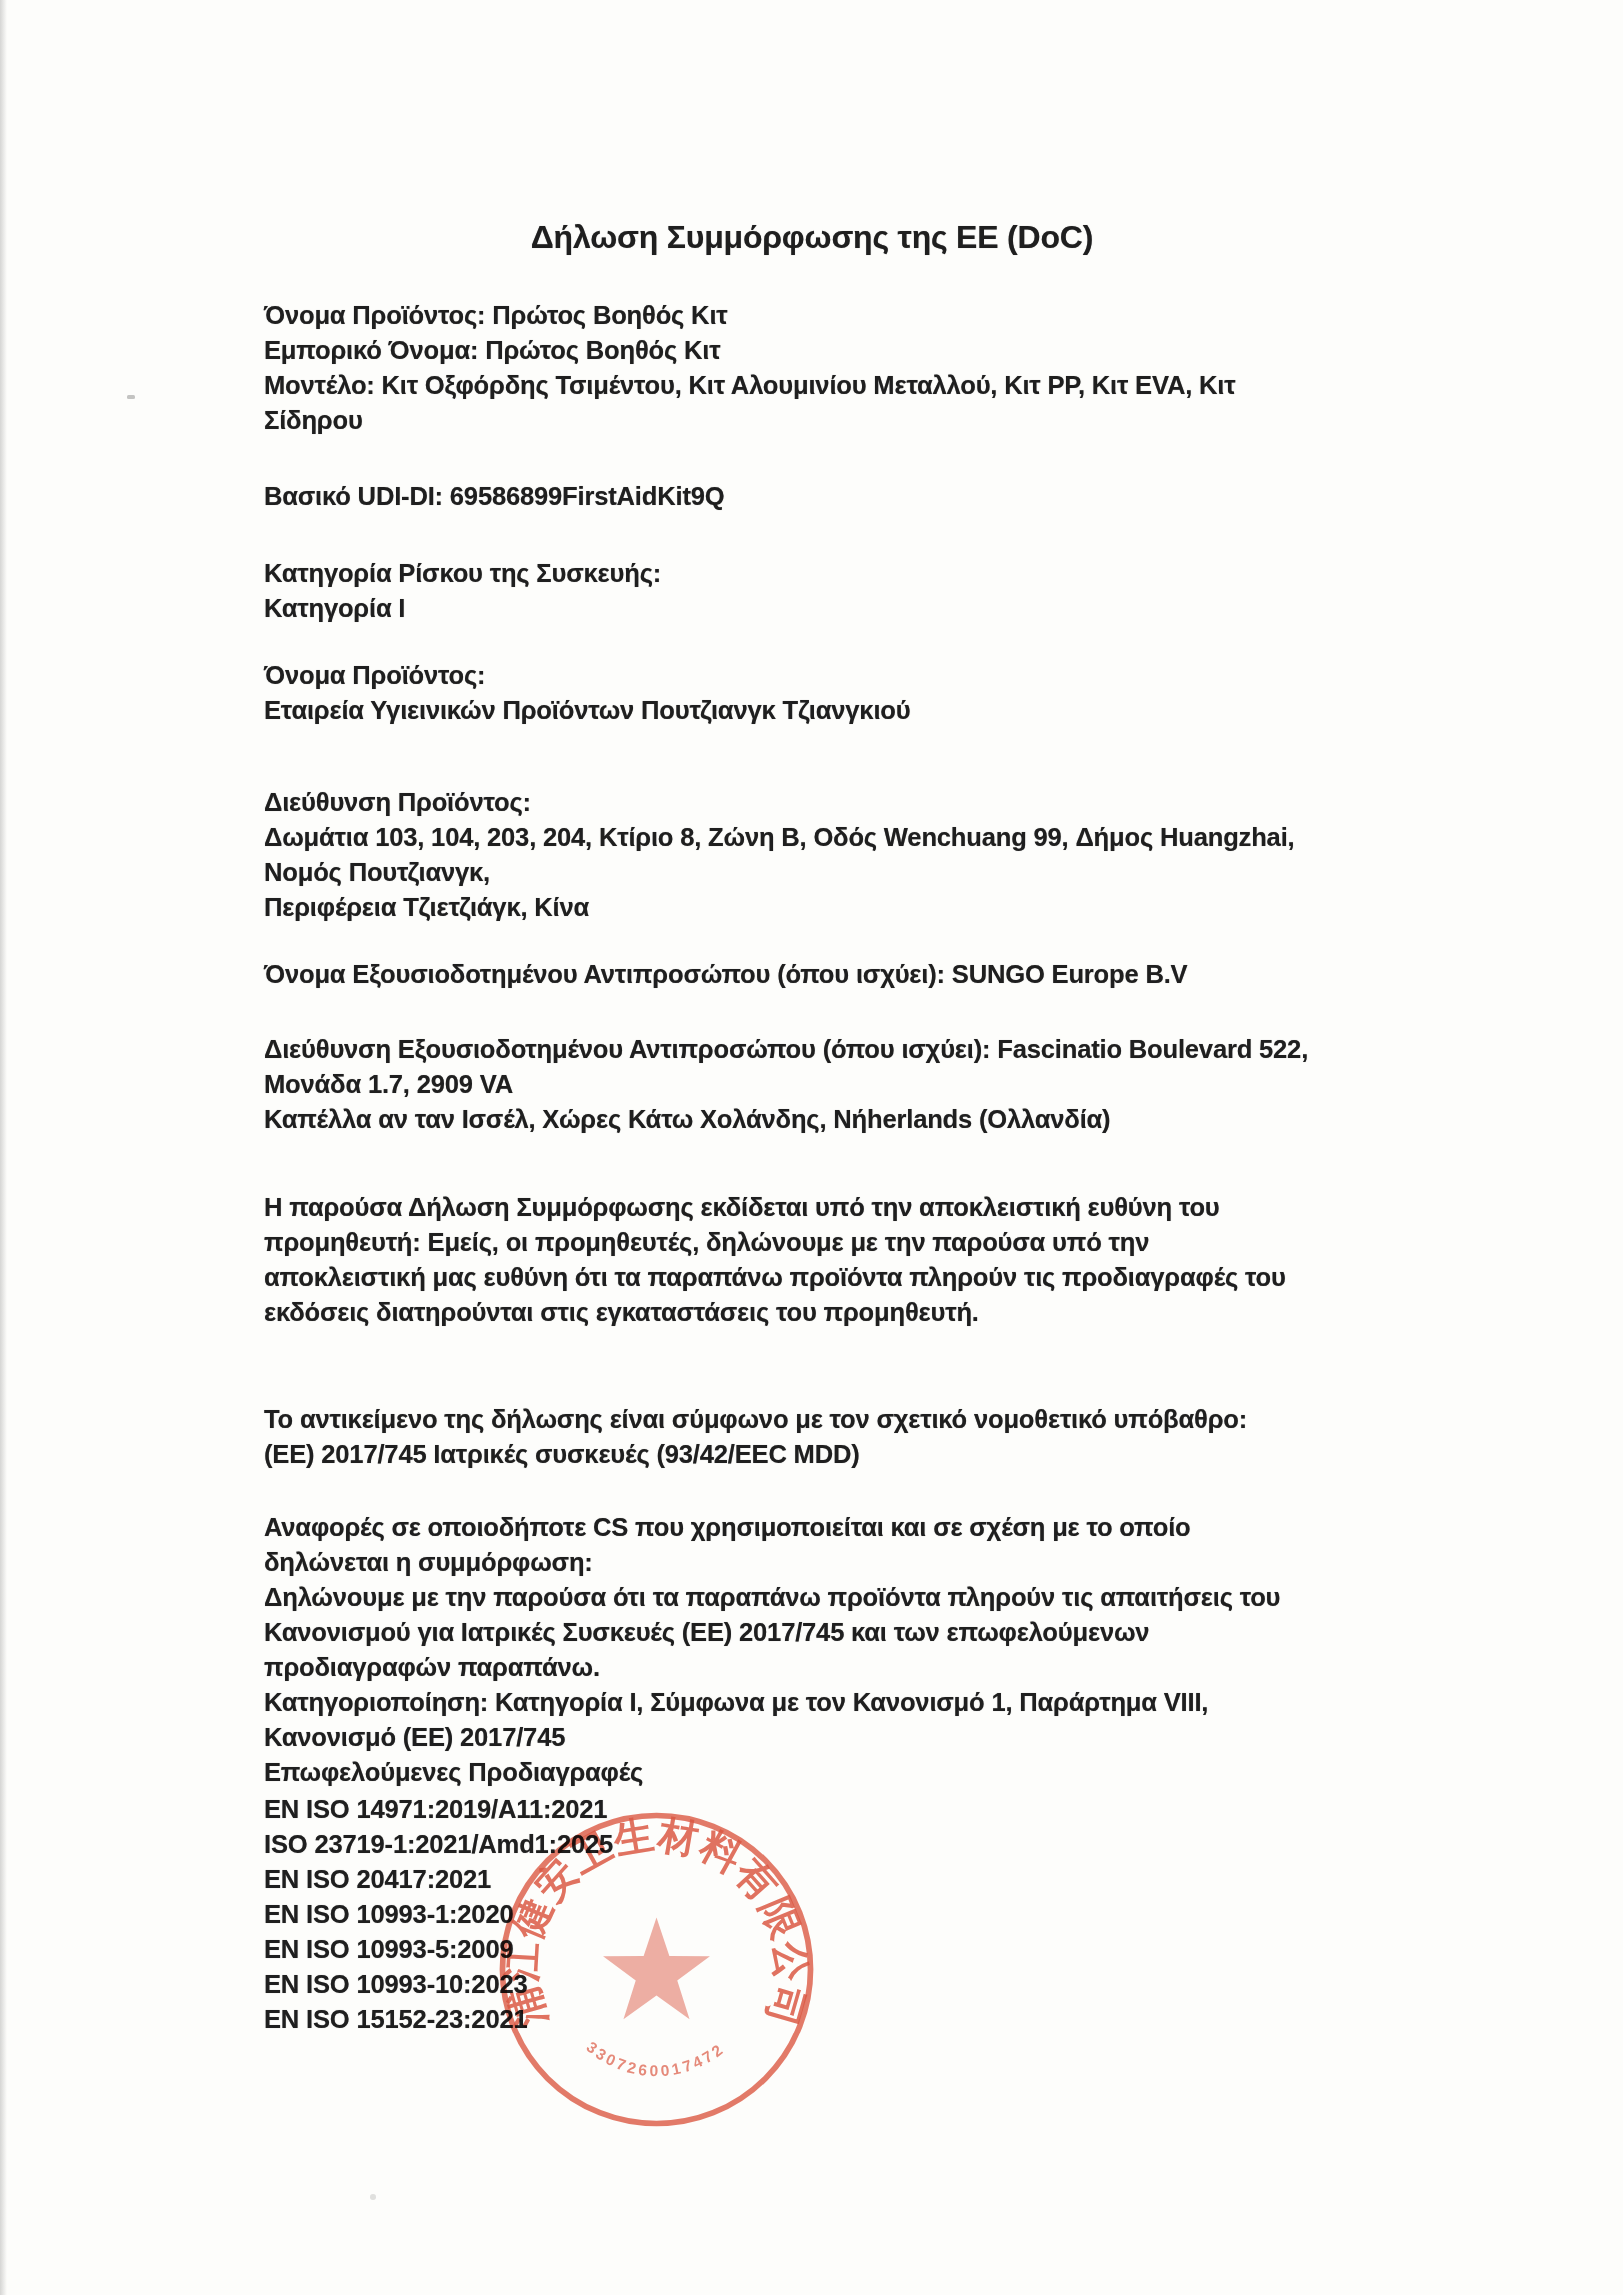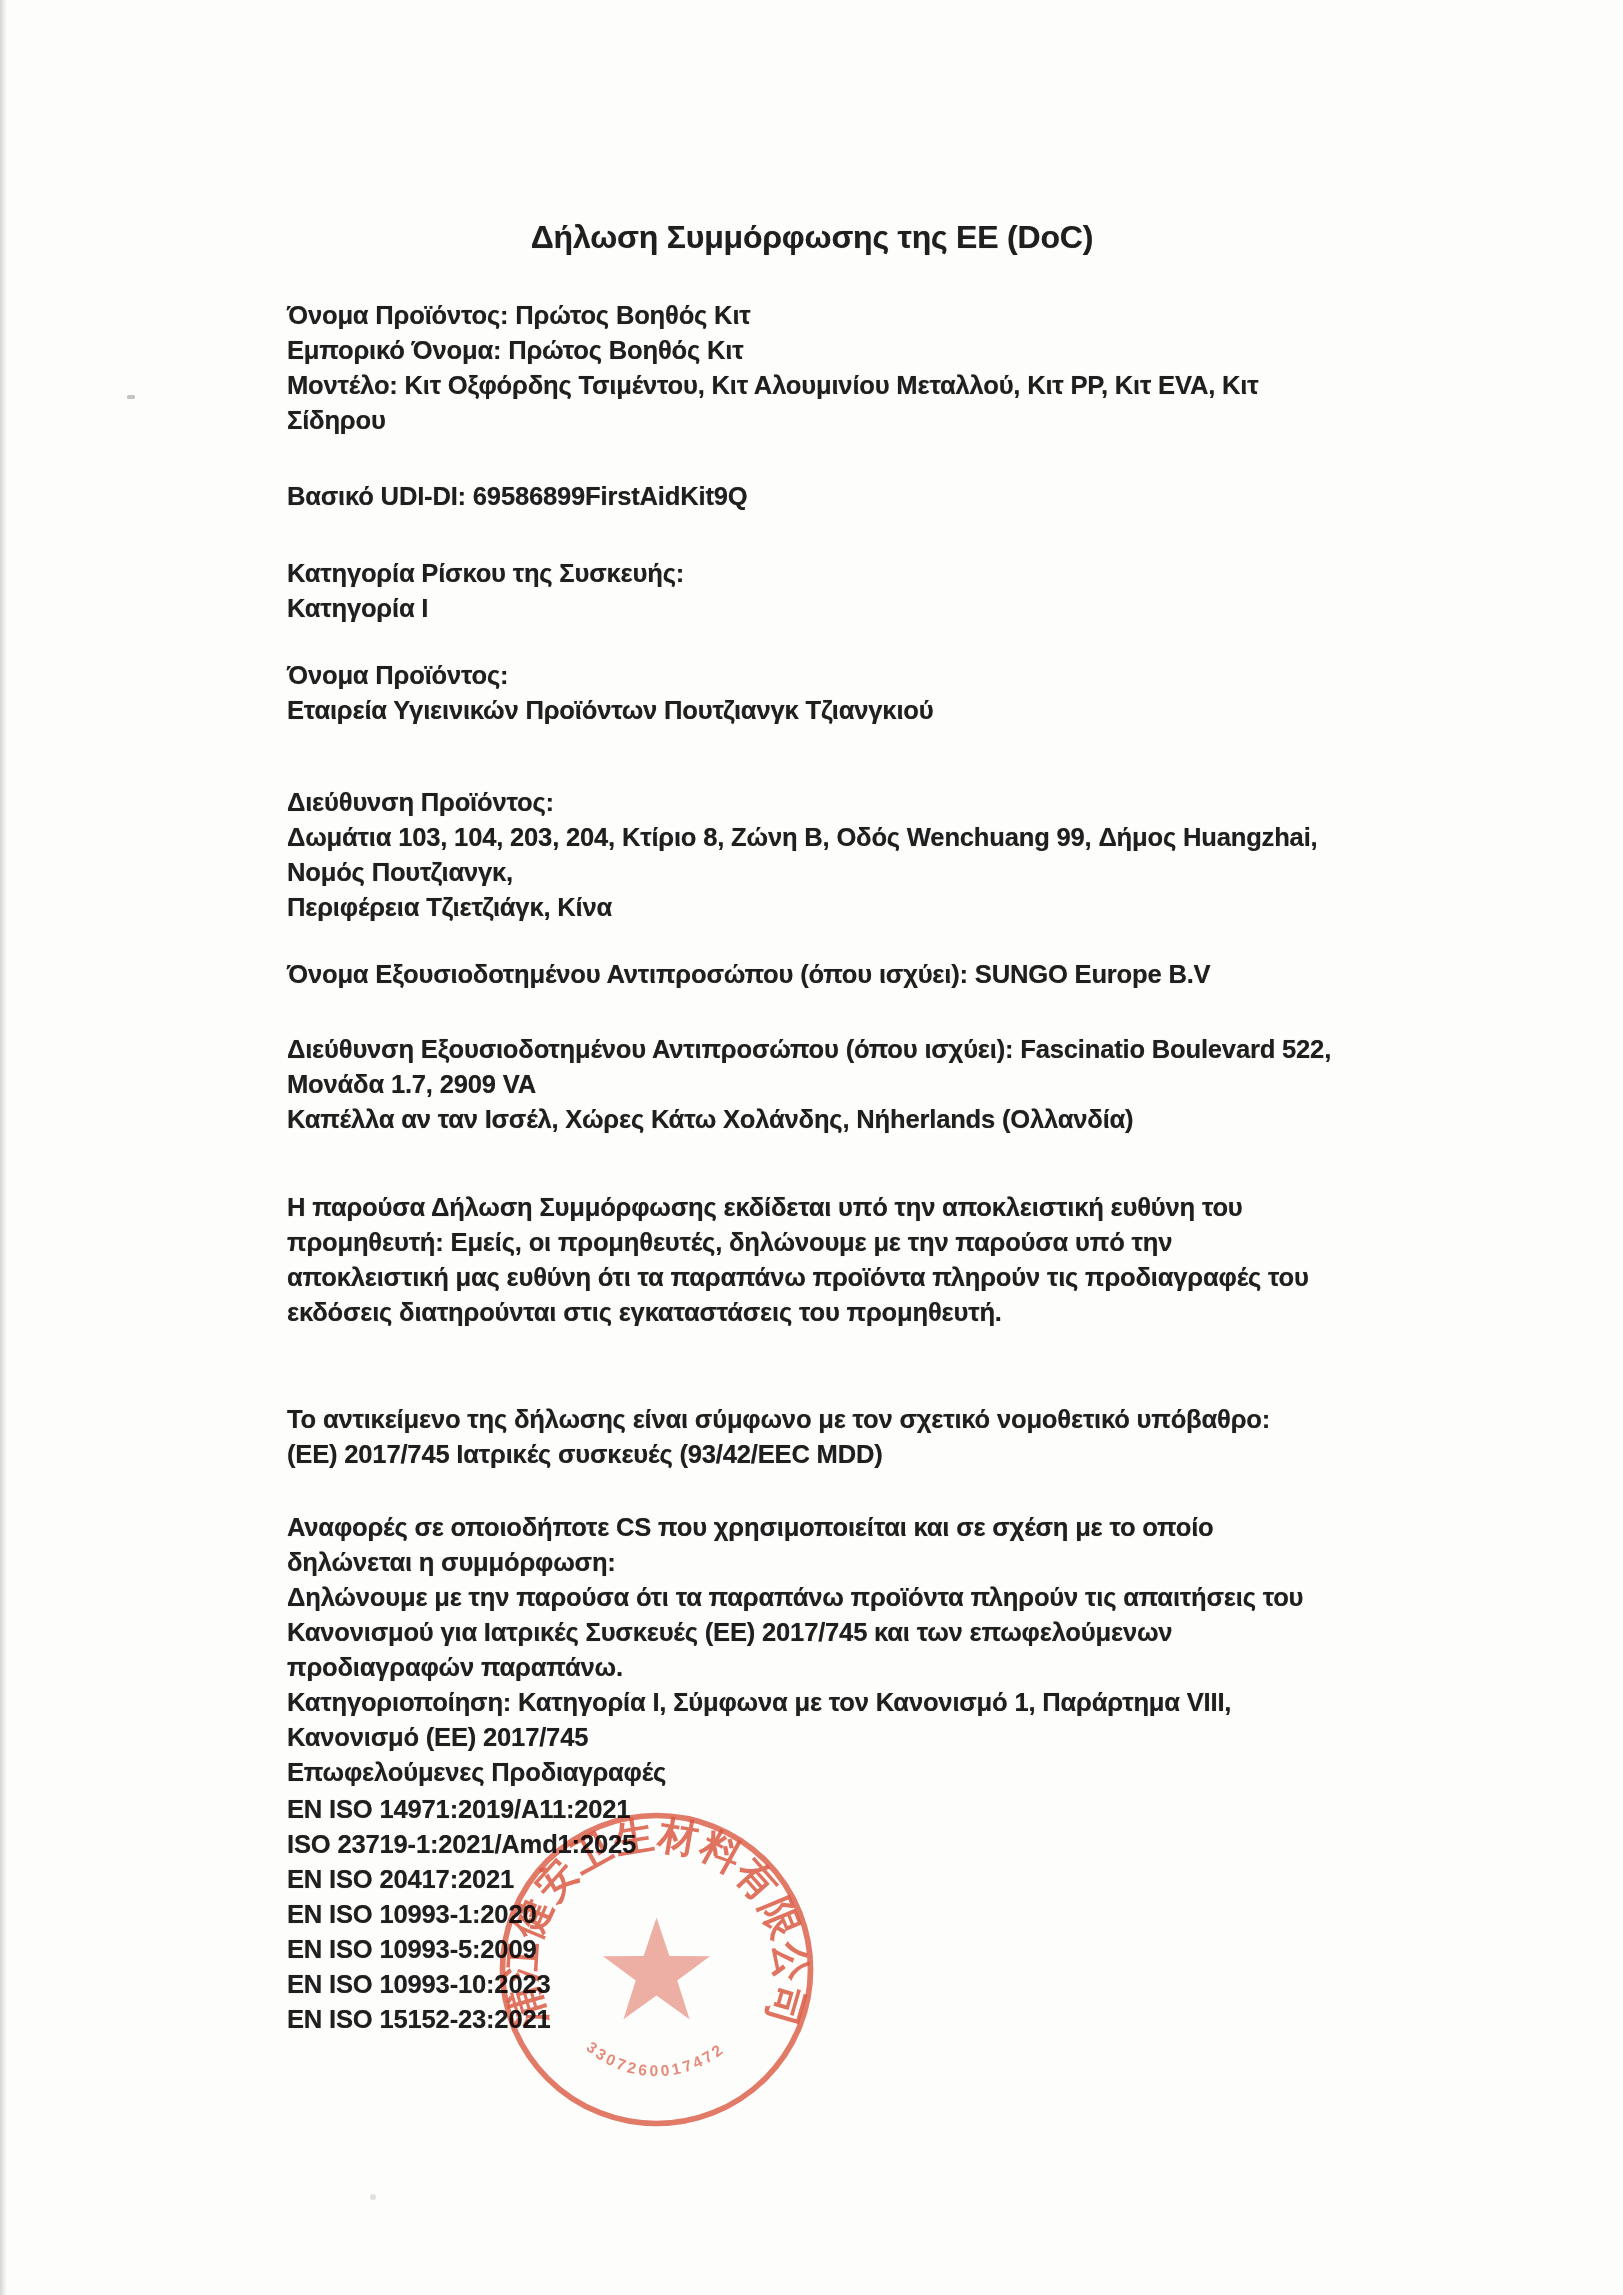--- a/index.html
+++ b/index.html
@@ -17,21 +17,21 @@
     content:"";position:absolute;left:0;top:0;width:7.2px;height:100%;
     background:linear-gradient(90deg,rgba(110,110,110,.28),rgba(110,110,110,0));
     pointer-events:none;
   }
   .doc-title{
     position:absolute;left:0;top:220px;width:100%;
     text-align:center;font-size:32px;line-height:35px;
     letter-spacing:-0.2px;white-space:nowrap;
     text-shadow:0 0 0.7px rgba(25,25,25,.5);
   }
-  .block{position:absolute;left:264px;margin-left:23px;}
+  .block{position:absolute;left:264px;}
   .block .tline{
     font-size:25.6px;line-height:35px;white-space:nowrap;
     letter-spacing:-0.2px;
     text-shadow:0 0 0.7px rgba(25,25,25,.5);
   }
   .stamp{
     position:absolute;left:490px;top:1803px;width:333px;height:333px;
     mix-blend-mode:multiply;
     filter:blur(0.4px);
     pointer-events:none;

